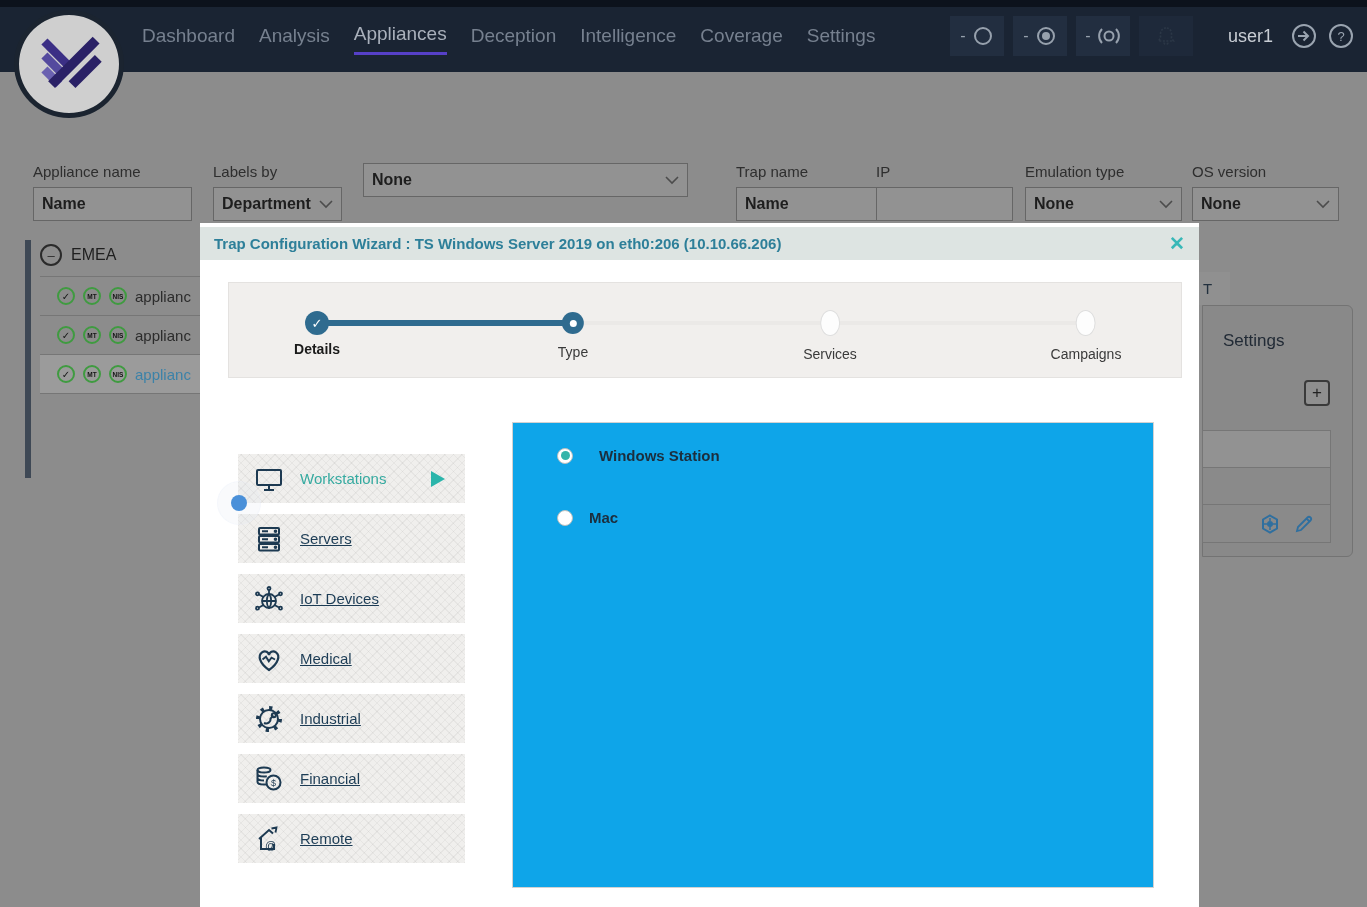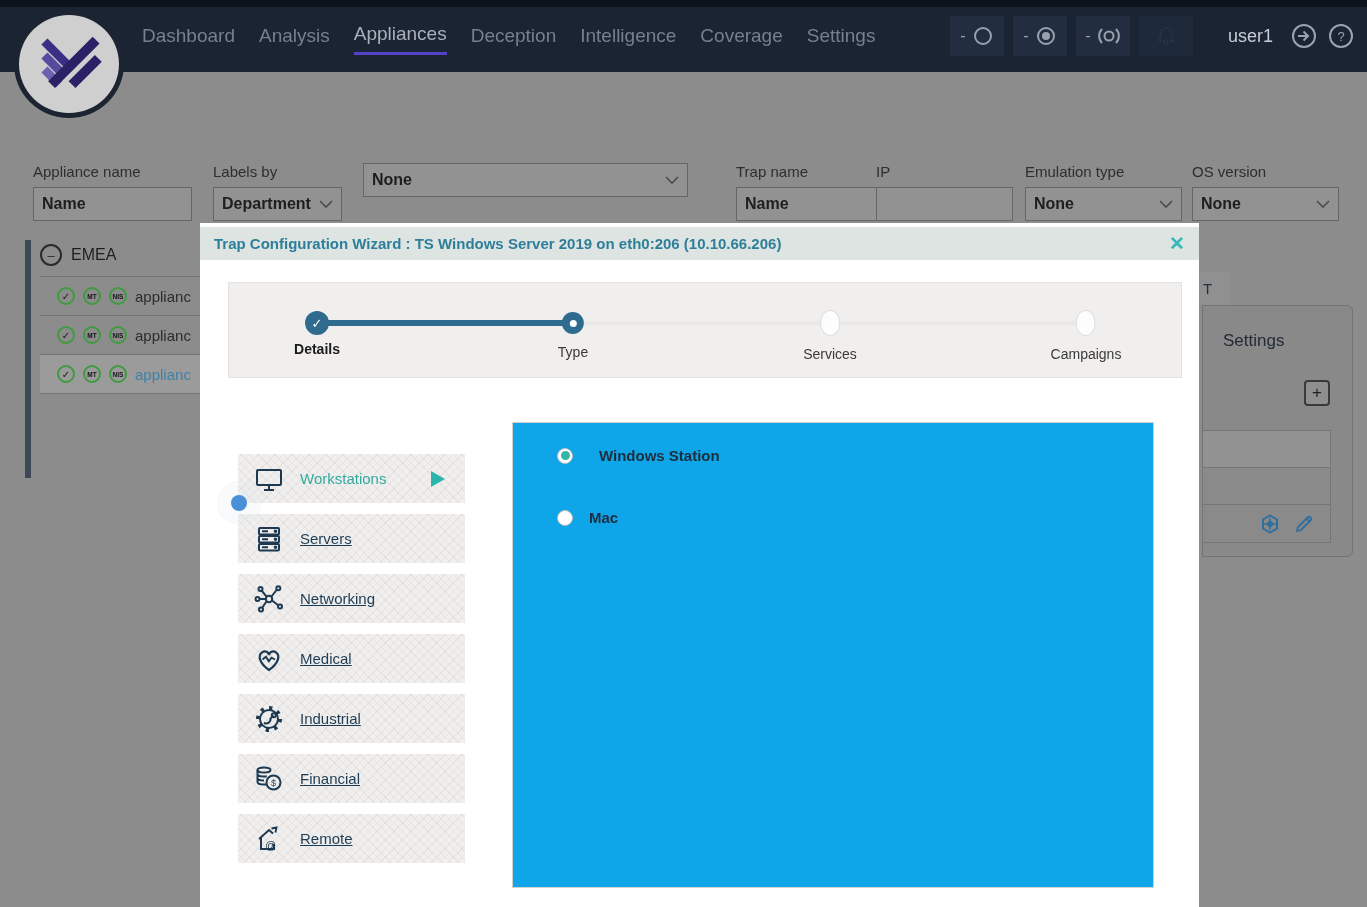--- a/index.html
+++ b/index.html
@@ -338,31 +338,32 @@
           <path d="M10 9.2h6 M10 17.2h6 M10 25.2h6"></path>
             <circle cx="23.5" cy="9.2" r="0.8" fill="#1d3a52"></circle>
             <circle cx="23.5" cy="17.2" r="0.8" fill="#1d3a52"></circle>
             <circle cx="23.5" cy="25.2" r="0.8" fill="#1d3a52"></circle>
         </svg>
       </span>
       <span class="cat-label">Servers</span>
     </div>
     <div class="cat-item hatch">
       <span class="cat-icon">
-        <svg width="34" height="34" viewBox="0 0 34 34" fill="none" stroke="#1d3a52" stroke-width="2">
-          <circle cx="17" cy="17" r="3.2"></circle>
-          <path d="M14.8 14.8L9.5 8.5 M19.5 14.5L25 7.5 M20 18.5l6.5 5 M14.5 19.5L10 26 M13.8 17H7.5"></path>
-          <circle cx="8.5" cy="7" r="2"></circle>
-            <circle cx="26.3" cy="6.2" r="2"></circle>
-            <circle cx="28" cy="24.5" r="2"></circle>
-            <circle cx="9" cy="27.5" r="2"></circle>
-            <circle cx="5.5" cy="17" r="2"></circle>
-        </svg>
-      </span>
-      <span class="cat-label">Networking</span>
+        <svg width="34" height="34" viewBox="0 0 34 34" fill="none" stroke="#1d3a52" stroke-width="1.8">
+          <circle cx="17" cy="19" r="7"></circle>
+            <path d="M10 19h14 M17 12c3 3.2 3 10.8 0 14c-3-3.2-3-10.8 0-14z"></path>
+          <path d="M17 12V8 M22.5 15l4.5-2.5 M22.5 23l4.5 2.5 M11.5 15L7 12.5 M11.5 23L7 25.5"></path>
+          <circle cx="17" cy="6.5" r="1.5"></circle>
+            <circle cx="28.5" cy="11.8" r="1.5"></circle>
+            <circle cx="28.5" cy="26.2" r="1.5"></circle>
+            <circle cx="5.5" cy="11.8" r="1.5"></circle>
+            <circle cx="5.5" cy="26.2" r="1.5"></circle>
+        </svg>
+      </span>
+      <span class="cat-label">IoT Devices</span>
     </div>
     <div class="cat-item hatch">
       <span class="cat-icon">
         <svg width="34" height="34" viewBox="0 0 34 34" fill="none" stroke="#1d3a52" stroke-width="2.2">
           <path d="M17 28C7.5 21.5 5.5 13.5 10 10.3c3.5-2.4 6.5.2 7 2.7c.5-2.5 3.5-5.1 7-2.7c4.5 3.2 2.5 11.2-7 17.7z"></path>
           <path d="M10.5 17.5l3.5-2.8 2.8 4.6 2.7-3.6 3.5 1.8" stroke-width="1.8"></path>
         </svg>
       </span>
       <span class="cat-label">Medical</span>
     </div>

